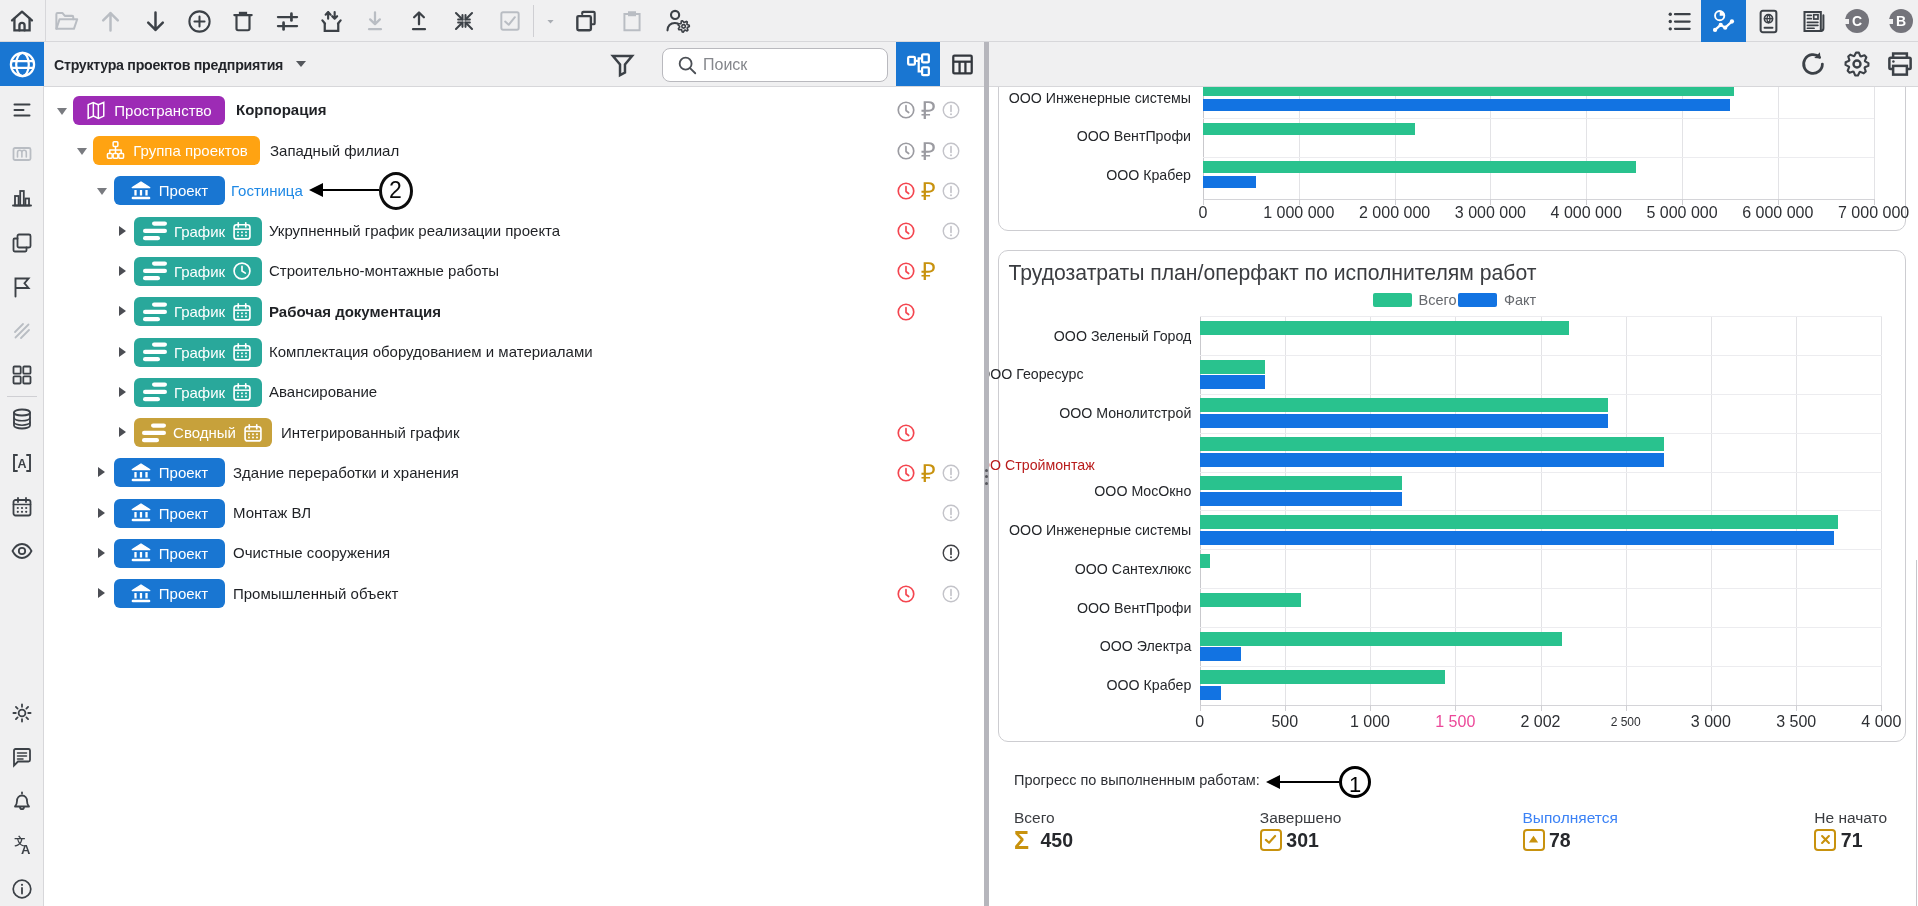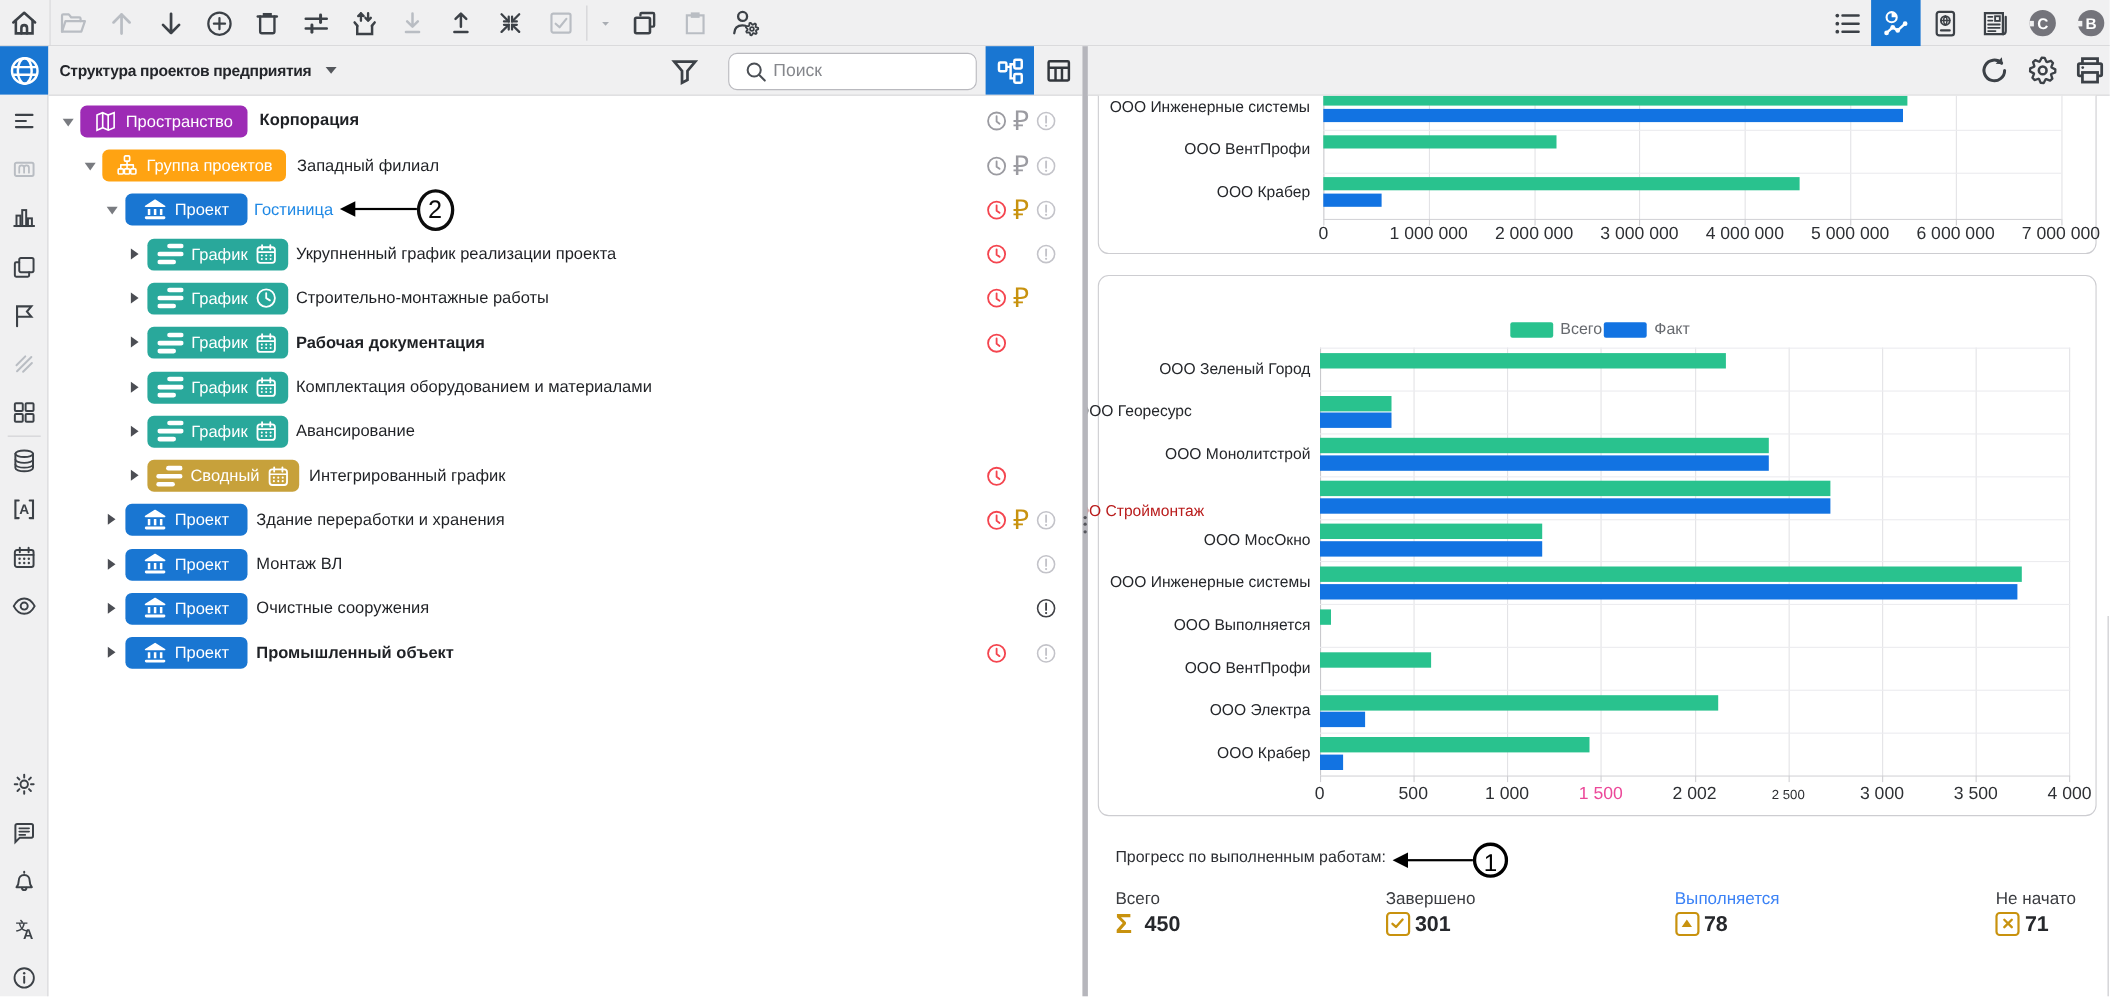--- a/index.html
+++ b/index.html
@@ -422,21 +422,21 @@
 <div class="abs" style="left:233px;top:543.4px;height:20px;line-height:20px;font-size:15px;font-weight:400;color:#1f2125;white-space:nowrap">Очистные сооружения</div>
 <div class="abs" style="left:98.3px;top:588.2px;width:0;height:0;border-top:5.5px solid transparent;border-bottom:5.5px solid transparent;border-left:7px solid #4c4e54"></div>
 <div class="abs" style="left:113.5px;top:579.2px;width:111px;height:29px;background:#1976d2;border-radius:6px;display:flex;align-items:center;justify-content:center;color:#fff;font-size:15px;gap:7px">
       <svg width="22" height="22" viewBox="0 0 24 24" fill="none" style="flex:0 0 auto">
         <path d="M12 2.2 L21.5 8.2 H2.5 Z" fill="#fff" stroke="#fff" stroke-width="1.5" stroke-linejoin="round"></path>
         <path d="M6 10.8 V16.8 M12 10.8 V16.8 M18 10.8 V16.8" stroke="#fff" stroke-width="2.5" stroke-linecap="butt" stroke-linejoin="round" fill="none"></path>
         <path d="M3.2 19.6 H20.8" stroke="#fff" stroke-width="2.8" stroke-linecap="round" stroke-linejoin="round" fill="none"></path>
       </svg>
       <span>Проект</span>
     </div>
-<div class="abs" style="left:233px;top:583.7px;height:20px;line-height:20px;font-size:15px;font-weight:700;color:#1f2125;white-space:nowrap">Промышленный объект</div>
+<div class="abs" style="left:233px;top:583.7px;height:20px;line-height:20px;font-size:15px;font-weight:400;color:#1f2125;white-space:nowrap">Промышленный объект</div>
 <div style="position:absolute;left:896.3px;top:100.3px;width:20px;height:20px"><svg width="20" height="20" viewBox="0 0 24 24" fill="none">
         <circle cx="12" cy="12" r="9.3" stroke="#9b9ba1" stroke-width="2"></circle>
         <path d="M12 6.8 V12.6 L15.2 15" stroke="#9b9ba1" stroke-width="2" stroke-linecap="round" stroke-linejoin="round" fill="none"></path>
       </svg></div>
 <div style="position:absolute;left:916.5px;top:97.3px;width:24px;height:26px;font-size:25px;font-weight:400;color:#9b9ba1;text-align:center;line-height:26px">₽</div>
 <div style="position:absolute;left:940.5px;top:100.3px;width:20px;height:20px"><svg width="20" height="20" viewBox="0 0 24 24" fill="none">
         <circle cx="12" cy="12" r="9.3" stroke="#c3c3c9" stroke-width="1.7"></circle>
         <path d="M12 6.8 V13.8" stroke="#c3c3c9" stroke-width="2" stroke-linecap="round" stroke-linejoin="round" fill="none"></path>
         <circle cx="12" cy="17.2" r="1.2" fill="#c3c3c9"></circle>
       </svg></div>
@@ -560,20 +560,21 @@
 <div class="abs" style="left:-118.0px;top:78.0px;width:320px;height:20px;line-height:20px;font-size:14.2px;color:#25272b;text-align:right;white-space:nowrap">ООО Крабер</div>
 <div class="abs" style="left:154.0px;top:117.0px;width:120px;height:18px;line-height:18px;font-size:16px;color:#2e3034;text-align:center;white-space:nowrap">0</div>
 <div class="abs" style="left:249.8px;top:117.0px;width:120px;height:18px;line-height:18px;font-size:16px;color:#2e3034;text-align:center;white-space:nowrap">1 000 000</div>
 <div class="abs" style="left:345.6px;top:117.0px;width:120px;height:18px;line-height:18px;font-size:16px;color:#2e3034;text-align:center;white-space:nowrap">2 000 000</div>
 <div class="abs" style="left:441.4px;top:117.0px;width:120px;height:18px;line-height:18px;font-size:16px;color:#2e3034;text-align:center;white-space:nowrap">3 000 000</div>
 <div class="abs" style="left:537.2px;top:117.0px;width:120px;height:18px;line-height:18px;font-size:16px;color:#2e3034;text-align:center;white-space:nowrap">4 000 000</div>
 <div class="abs" style="left:633.0px;top:117.0px;width:120px;height:18px;line-height:18px;font-size:16px;color:#2e3034;text-align:center;white-space:nowrap">5 000 000</div>
 <div class="abs" style="left:728.8px;top:117.0px;width:120px;height:18px;line-height:18px;font-size:16px;color:#2e3034;text-align:center;white-space:nowrap">6 000 000</div>
 <div class="abs" style="left:824.6px;top:117.0px;width:120px;height:18px;line-height:18px;font-size:16px;color:#2e3034;text-align:center;white-space:nowrap">7 000 000</div>
 <div class="abs" style="left:8.5px;top:162.8px;width:908px;height:492px;background:#fff;border:1px solid #cdcdd1;border-radius:10px"></div>
+<div class="abs" style="left:19.5px;top:172.5px;width:700px;height:26px;font-size:21.2px;color:#3a3c40;line-height:26px">Трудозатраты план/оперфакт по исполнителям работ</div>
 <div class="abs" style="left:384.2px;top:205.6px;width:38.5px;height:14px;background:#29c28e;border-radius:2px"></div>
 <div class="abs" style="left:429.5px;top:205.6px;height:15px;line-height:15px;font-size:14.5px;color:#66696e">Всего</div>
 <div class="abs" style="left:469.4px;top:205.6px;width:38.5px;height:14px;background:#1273e2;border-radius:2px"></div>
 <div class="abs" style="left:514.9px;top:205.6px;height:15px;line-height:15px;font-size:14.5px;color:#66696e">Факт</div>
 <div class="abs" style="left:210.6px;top:229.1px;width:1px;height:388.5px;background:#c9c9cd"></div>
 <div class="abs" style="left:295.8px;top:229.1px;width:1px;height:388.5px;background:#e3e3e6"></div>
 <div class="abs" style="left:381.0px;top:229.1px;width:1px;height:388.5px;background:#e3e3e6"></div>
 <div class="abs" style="left:466.3px;top:229.1px;width:1px;height:388.5px;background:#e3e3e6"></div>
 <div class="abs" style="left:551.5px;top:229.1px;width:1px;height:388.5px;background:#e3e3e6"></div>
 <div class="abs" style="left:636.7px;top:229.1px;width:1px;height:388.5px;background:#e3e3e6"></div>
@@ -610,21 +611,21 @@
 <div class="abs" style="left:210.6px;top:327.0px;width:408.1px;height:14.0px;background:#1273e2"></div>
 <div class="abs" style="left:-117.7px;top:368px;width:320px;height:20px;line-height:20px;font-size:14.2px;color:#b91c1c;text-align:center;white-space:nowrap">ООО Строймонтаж</div>
 <div class="abs" style="left:210.6px;top:350.2px;width:464.3px;height:14.0px;background:#29c28e"></div>
 <div class="abs" style="left:210.6px;top:365.9px;width:464.3px;height:14.0px;background:#1273e2"></div>
 <div class="abs" style="left:-117.7px;top:393.9px;width:320px;height:20px;line-height:20px;font-size:14.2px;color:#25272b;text-align:right;white-space:nowrap">ООО МосОкно</div>
 <div class="abs" style="left:210.6px;top:389.1px;width:202.0px;height:14.0px;background:#29c28e"></div>
 <div class="abs" style="left:210.6px;top:404.7px;width:202.0px;height:14.0px;background:#1273e2"></div>
 <div class="abs" style="left:-117.7px;top:432.8px;width:320px;height:20px;line-height:20px;font-size:14.2px;color:#25272b;text-align:right;white-space:nowrap">ООО Инженерные системы</div>
 <div class="abs" style="left:210.6px;top:427.9px;width:638.2px;height:14.0px;background:#29c28e"></div>
 <div class="abs" style="left:210.6px;top:443.6px;width:634.7px;height:14.0px;background:#1273e2"></div>
-<div class="abs" style="left:-117.7px;top:471.6px;width:320px;height:20px;line-height:20px;font-size:14.2px;color:#25272b;text-align:right;white-space:nowrap">ООО Выполняется</div>
+<div class="abs" style="left:-117.7px;top:471.6px;width:320px;height:20px;line-height:20px;font-size:14.2px;color:#25272b;text-align:right;white-space:nowrap">ООО Сантехлюкс</div>
 <div class="abs" style="left:210.6px;top:466.8px;width:10.0px;height:14.0px;background:#29c28e"></div>
 <div class="abs" style="left:-117.7px;top:510.5px;width:320px;height:20px;line-height:20px;font-size:14.2px;color:#25272b;text-align:right;white-space:nowrap">ООО ВентПрофи</div>
 <div class="abs" style="left:210.6px;top:505.7px;width:101.9px;height:14.0px;background:#29c28e"></div>
 <div class="abs" style="left:-117.7px;top:549.3px;width:320px;height:20px;line-height:20px;font-size:14.2px;color:#25272b;text-align:right;white-space:nowrap">ООО Электра</div>
 <div class="abs" style="left:210.6px;top:544.5px;width:362.3px;height:14.0px;background:#29c28e"></div>
 <div class="abs" style="left:210.6px;top:560.1px;width:41.3px;height:14.0px;background:#1273e2"></div>
 <div class="abs" style="left:-117.7px;top:588.2px;width:320px;height:20px;line-height:20px;font-size:14.2px;color:#25272b;text-align:right;white-space:nowrap">ООО Крабер</div>
 <div class="abs" style="left:210.6px;top:583.4px;width:245.0px;height:14.0px;background:#29c28e"></div>
 <div class="abs" style="left:210.6px;top:599.0px;width:21.1px;height:14.0px;background:#1273e2"></div>
 <div class="abs" style="left:150.6px;top:626.0px;width:120px;height:18px;line-height:18px;font-size:16px;color:#2e3034;text-align:center;white-space:nowrap">0</div>

